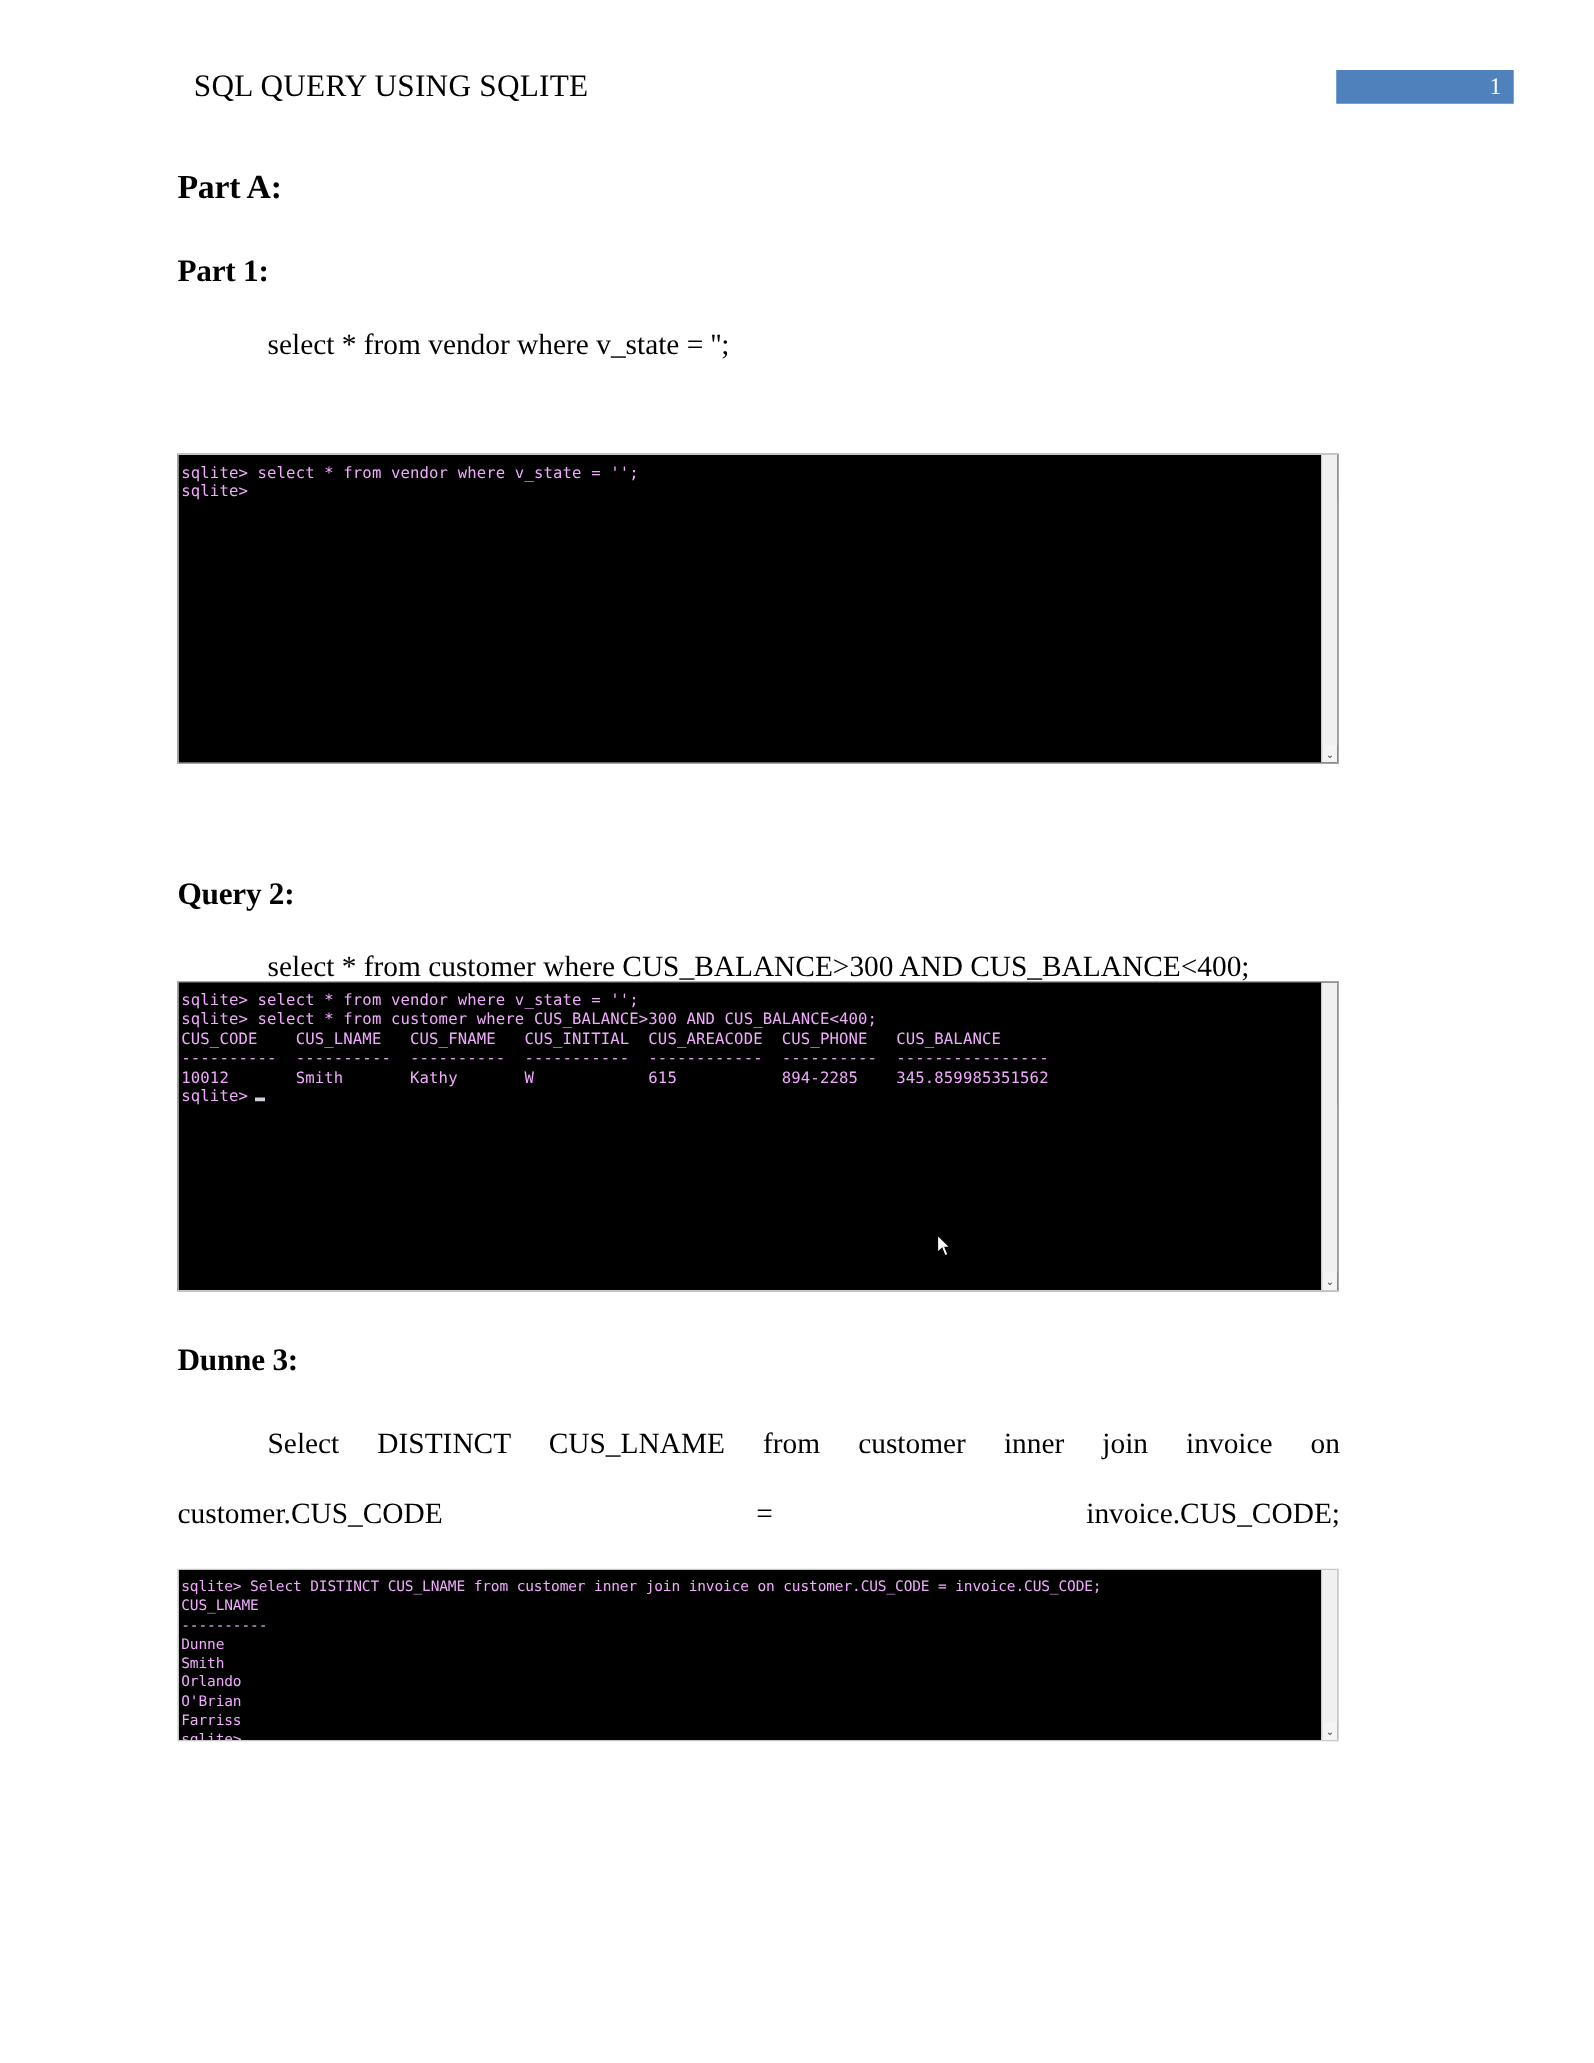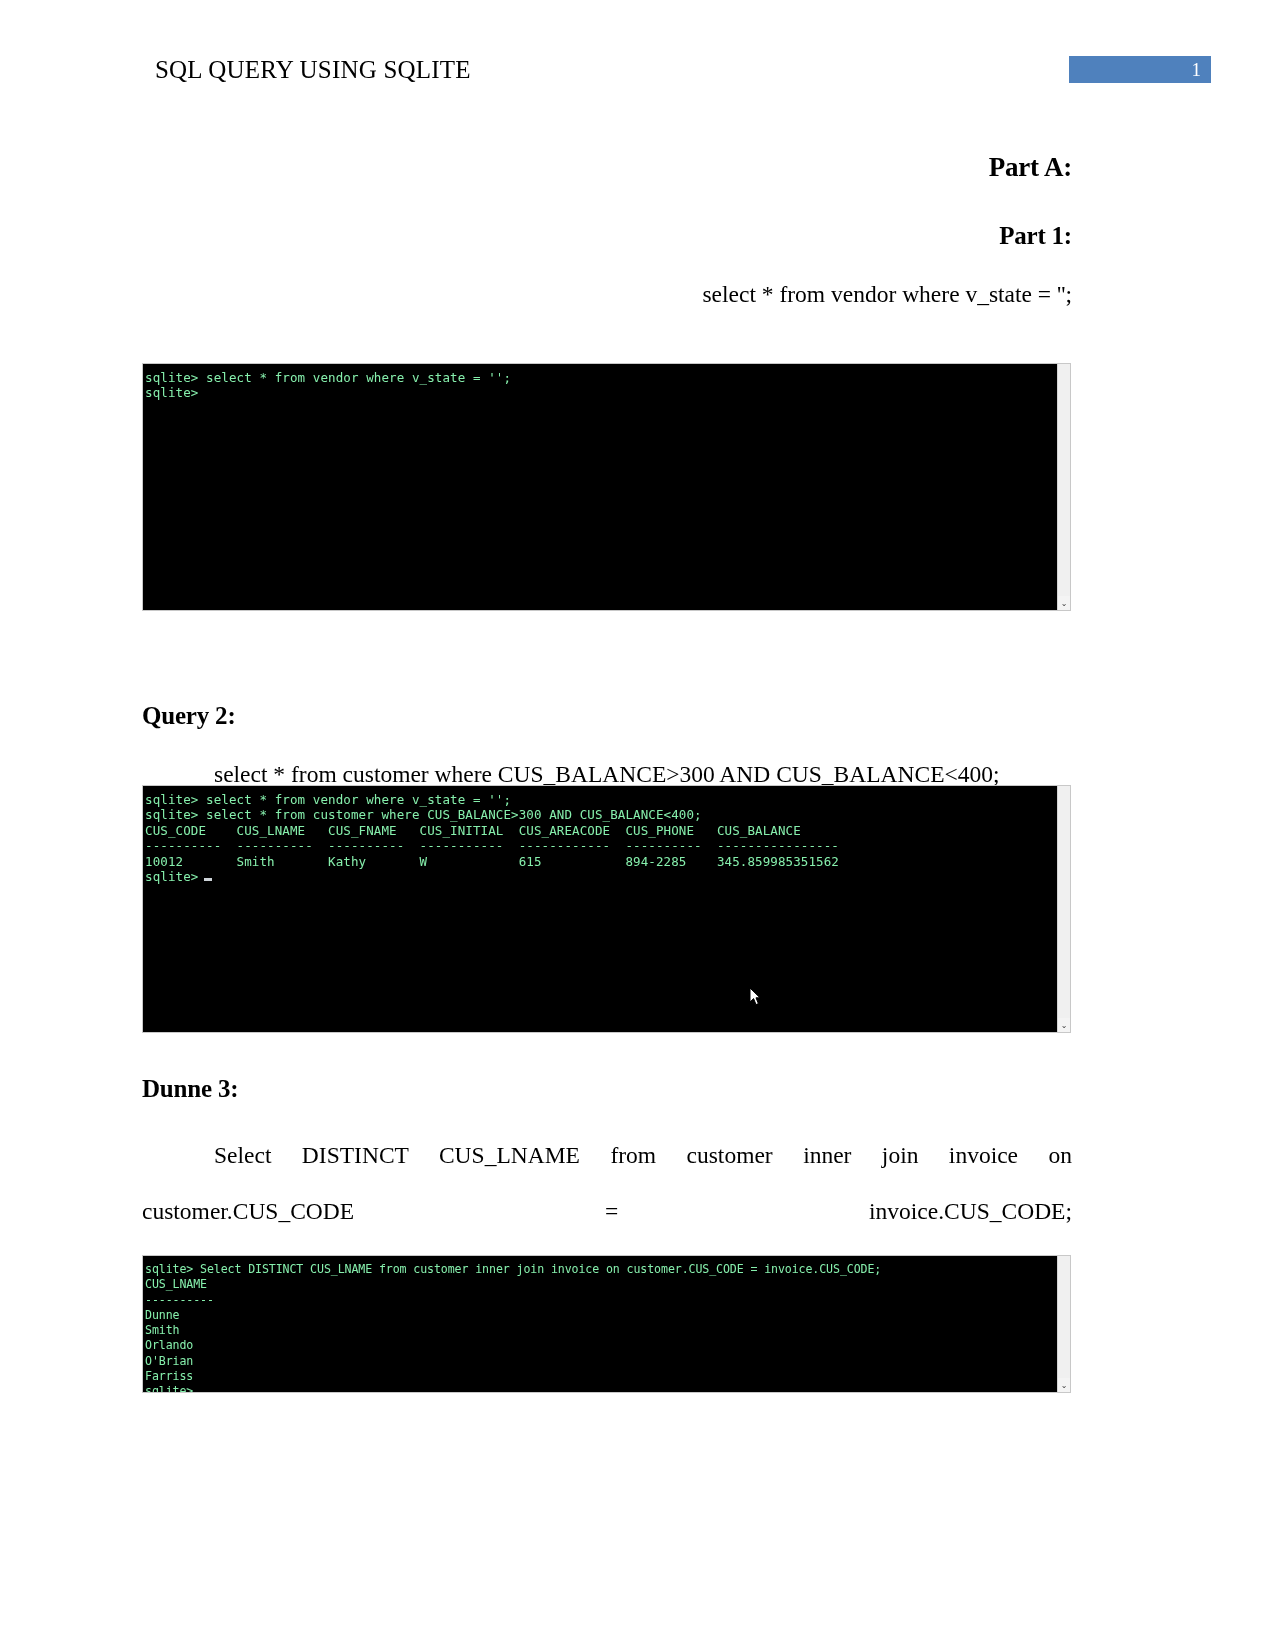--- a/index.html
+++ b/index.html
@@ -53,23 +53,22 @@
     color: #ffffff;
     font-size: 19px;
     line-height: 26px;
     font-family: "Liberation Serif", serif;
   }
 
   
   .content {
     position: absolute;
     left: 142px;
-    top: 150px;
+    top: 132px;
     width: 930px;
-    text-align: right;
   }
   h1.sec {
     font-size: 27px;
     font-weight: bold;
     margin: 0;
     line-height: 34px;
     letter-spacing: -0.2px;
   }
   .gap-a { height: 36px; }
 
@@ -103,21 +102,21 @@
 
   
   .term-wrap {
     position: relative;
     background: #000000;
     border: 1px solid #c8c8c8;
     overflow: hidden;
   }
   .term {
     background: #000000;
-    color: #86efac;
+    color: #f0abfc;
     font-family: "DejaVu Sans Mono", "Liberation Mono", monospace;
     font-size: 12.5px;
     line-height: 15.4px;
     white-space: pre;
     padding: 6px 0 0 2px;
     letter-spacing: 0.1px;
   }
   .term.small {
     font-size: 11.6px;
     line-height: 15.3px;

